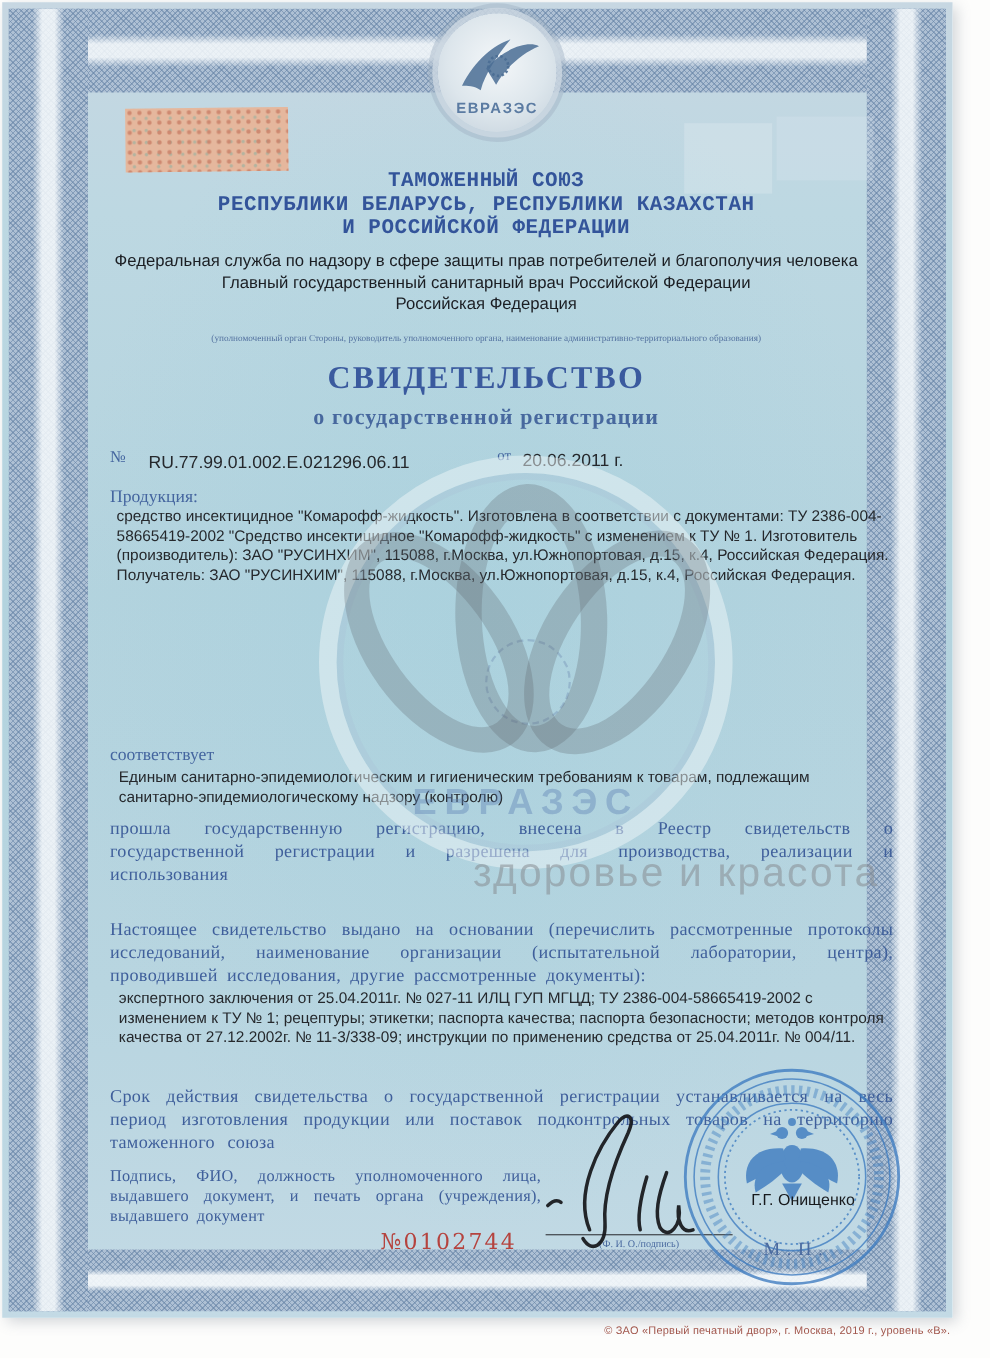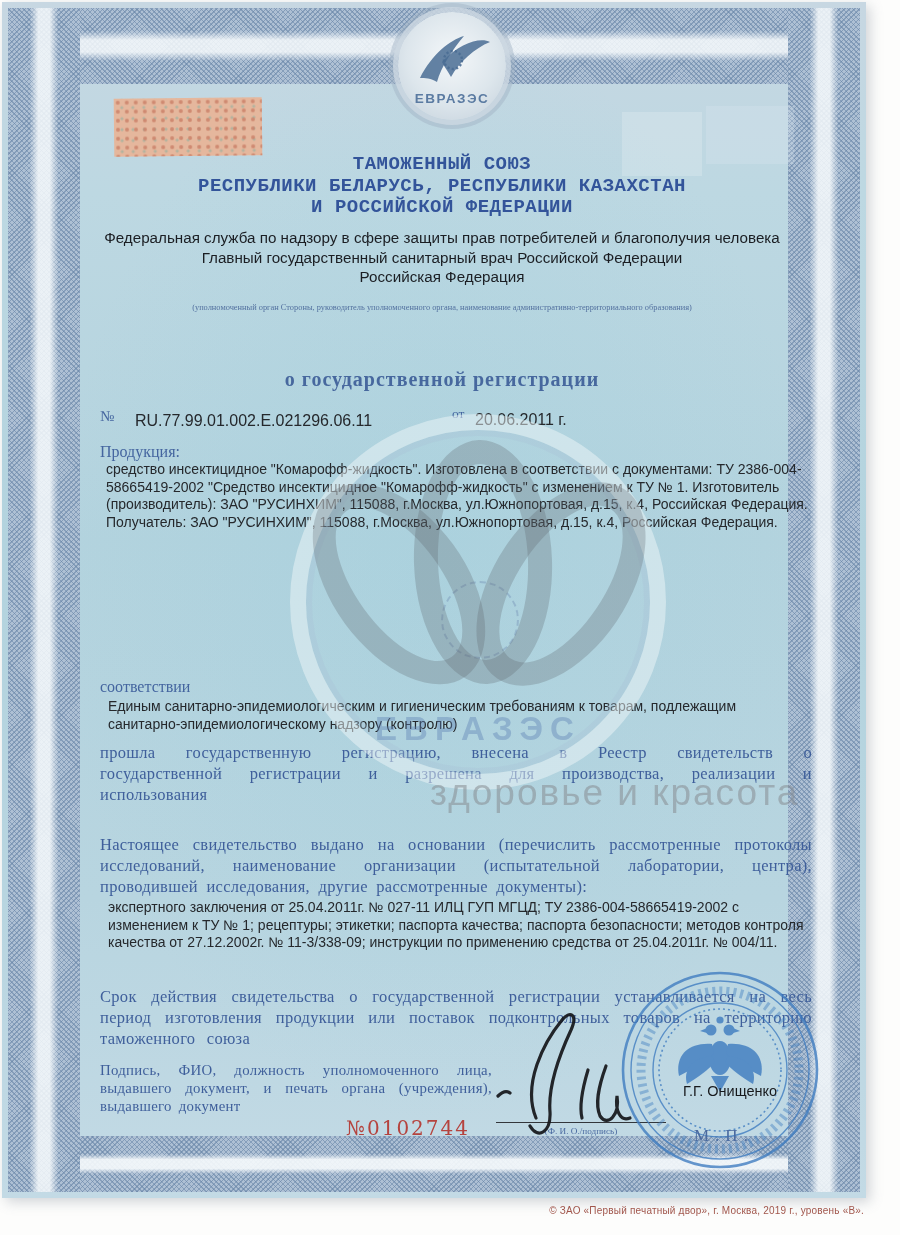--- a/index.html
+++ b/index.html
@@ -124,39 +124,40 @@
       <div>РЕСПУБЛИКИ БЕЛАРУСЬ, РЕСПУБЛИКИ КАЗАХСТАН</div>
       <div>И РОССИЙСКОЙ ФЕДЕРАЦИИ</div>
     </div>
     <div class="abs authority sans">
       <div>Федеральная служба по надзору в сфере защиты прав потребителей и благополучия человека</div>
       <div>Главный государственный санитарный врач Российской Федерации</div>
       <div>Российская Федерация</div>
     </div>
     <div class="abs auth-note center">(уполномоченный орган Стороны, руководитель уполномоченного органа, наименование административно-территориального образования)</div>
 
+    <div class="abs title-main center">СВИДЕТЕЛЬСТВО</div>
     <div class="abs title-sub center">о государственной регистрации</div>
 
     <div class="abs serifblue" style="left:98px;top:406px;font-size:15px;z-index:3;">№</div>
     <div class="abs sans" style="left:133px;top:410px;font-size:16px;z-index:3;">RU.77.99.01.002.Е.021296.06.11</div>
     <div class="abs serifblue" style="left:450px;top:404px;font-size:13.5px;z-index:3;">от</div>
     <div class="abs sans" style="left:473px;top:409px;font-size:16px;z-index:3;">20.06.2011 г.</div>
 
     <div class="abs serifblue" style="left:98px;top:441px;font-size:16px;z-index:3;text-align:right;">Продукция:</div>
     <div class="abs sans fs15" style="left:104px;top:459px;width:702px;z-index:3;">средство инсектицидное "Комарофф-жидкость". Изготовлена в соответствии с документами: ТУ 2386-004-58665419-2002 "Средство инсектицидное "Комарофф-жидкость" с изменением к ТУ № 1. Изготовитель (производитель): ЗАО "РУСИНХИМ", 115088, г.Москва, ул.Южнопортовая, д.15, к.4, Российская Федерация.  Получатель: ЗАО "РУСИНХИМ", 115088, г.Москва, ул.Южнопортовая, д.15, к.4, Российская Федерация.</div>
 
     <div class="abs wm-circle">
       <div class="inner-dots"></div>
       <div class="wm-eurasec">ЕВРАЗЭС</div>
     </div>
     <div class="abs petal" style="left:330px;top:468px;width:86px;height:180px;transform:rotate(-36deg);"></div>
     <div class="abs petal" style="left:412px;top:438px;width:90px;height:196px;transform:rotate(-2deg);"></div>
     <div class="abs petal" style="left:492px;top:468px;width:86px;height:180px;transform:rotate(34deg);"></div>
 
-    <div class="abs serifblue" style="left:98px;top:676px;font-size:16px;z-index:3;">соответствии</div>
+    <div class="abs serifblue" style="left:98px;top:676px;font-size:16px;z-index:3;">соответствует</div>
     <div class="abs sans fs15" style="left:106px;top:696px;width:700px;z-index:3;">Единым санитарно-эпидемиологическим и гигиеническим требованиям к товарам, подлежащим санитарно-эпидемиологическому надзору (контролю)</div>
     <div class="abs bluepar just" style="left:98px;top:740px;width:712px;">прошла государственную регистрацию, внесена в Реестр свидетельств о государственной регистрации и разрешена для производства, реализации и использования</div>
 
     <div class="abs wm-tagline">здоровье и красота</div>
 
     <div class="abs bluepar just" style="left:98px;top:832px;width:712px;word-spacing:4px;">Настоящее свидетельство выдано на основании (перечислить рассмотренные протоколы исследований, наименование организации (испытательной лаборатории, центра), проводившей исследования, другие рассмотренные документы):</div>
     <div class="abs sans fs15" style="left:106px;top:897px;width:700px;z-index:3;">экспертного заключения от 25.04.2011г. № 027-11 ИЛЦ ГУП МГЦД; ТУ 2386-004-58665419-2002 с изменением к ТУ № 1; рецептуры; этикетки; паспорта качества; паспорта безопасности; методов контроля качества от 27.12.2002г. № 11-3/338-09; инструкции по применению средства от 25.04.2011г. № 004/11.</div>
 
     <div class="abs bluepar just" style="left:98px;top:984px;width:712px;">Срок действия свидетельства о государственной регистрации устанавливается на весь период изготовления продукции или поставок подконтрольных товаров на территорию таможенного союза</div>
 

